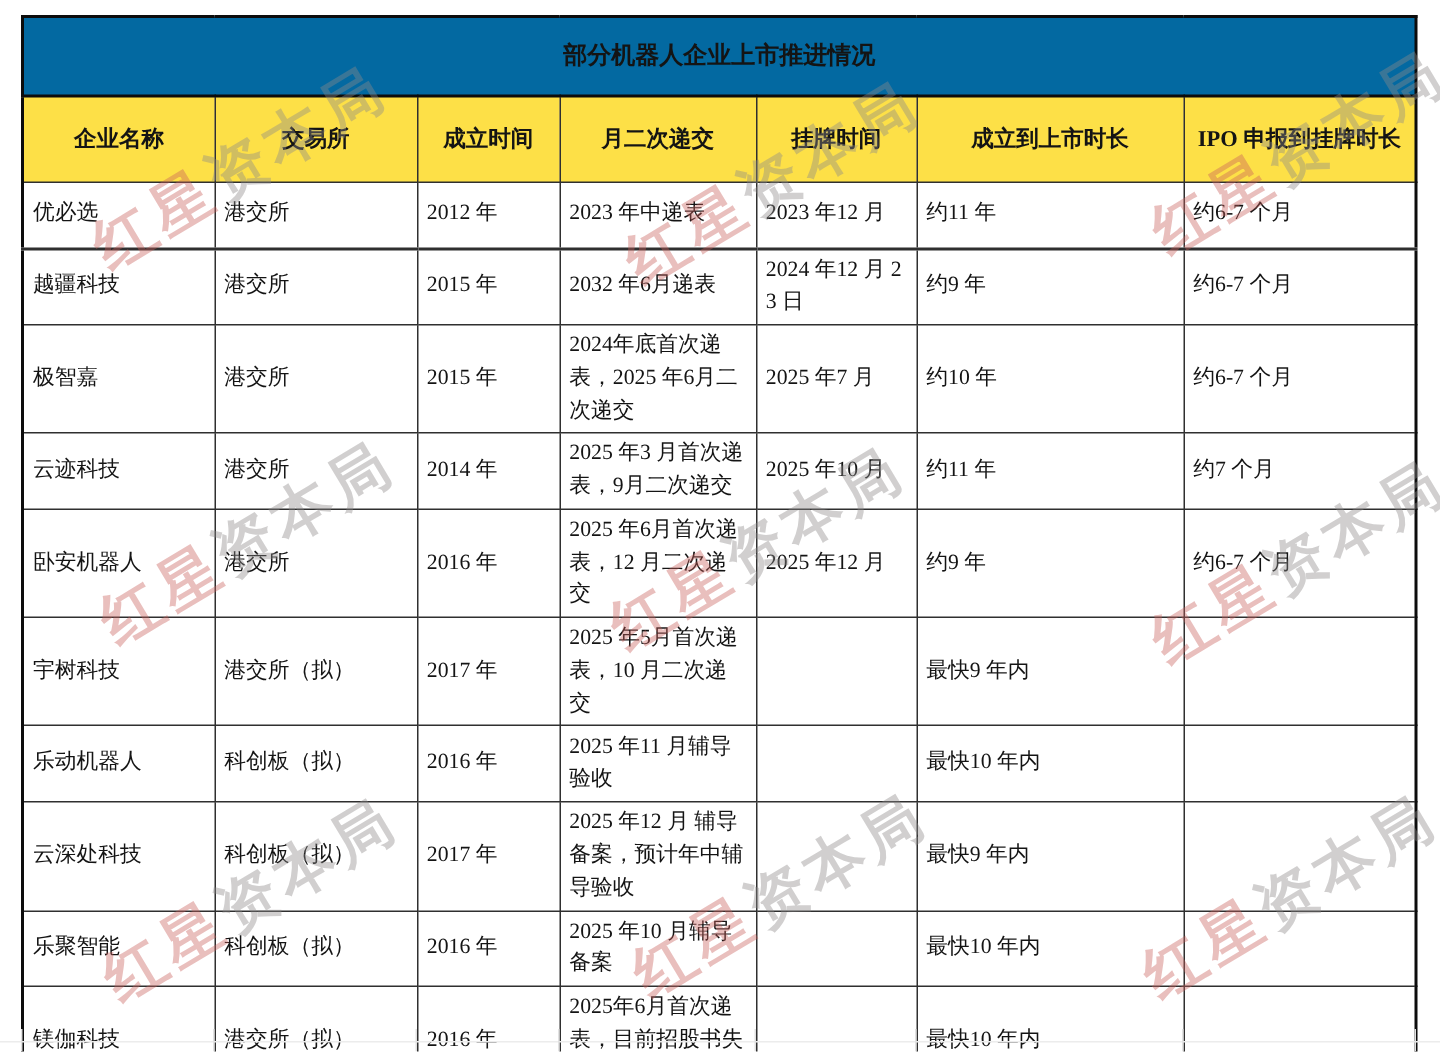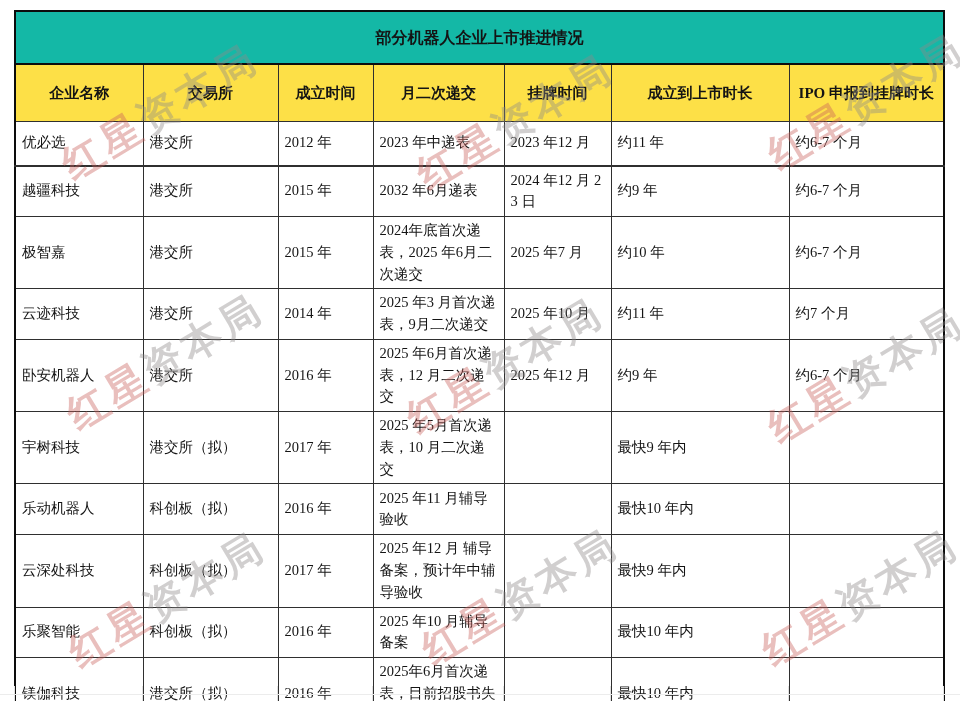--- a/index.html
+++ b/index.html
@@ -19,21 +19,21 @@
   }
   table.ipo th, table.ipo td {
     border:1.5px solid #2f2f2f;
     padding:3px 6px;
     vertical-align:middle;
     font-size:14.5px;
     line-height:1.5;
     word-break:break-all;
   }
   tr.title-row th {
-    background:#14b8a6;
+    background:#0369a1;
     border:2.5px solid #0c0c0c;
     text-align:center; font-weight:bold; font-size:16px;
     height:45px;
   }
   tr.header-row th {
     background:#fde047;
     text-align:center; font-weight:bold; font-size:15px;
     height:50px;
   }
   tbody td { background:#ffffff; text-align:left; }

